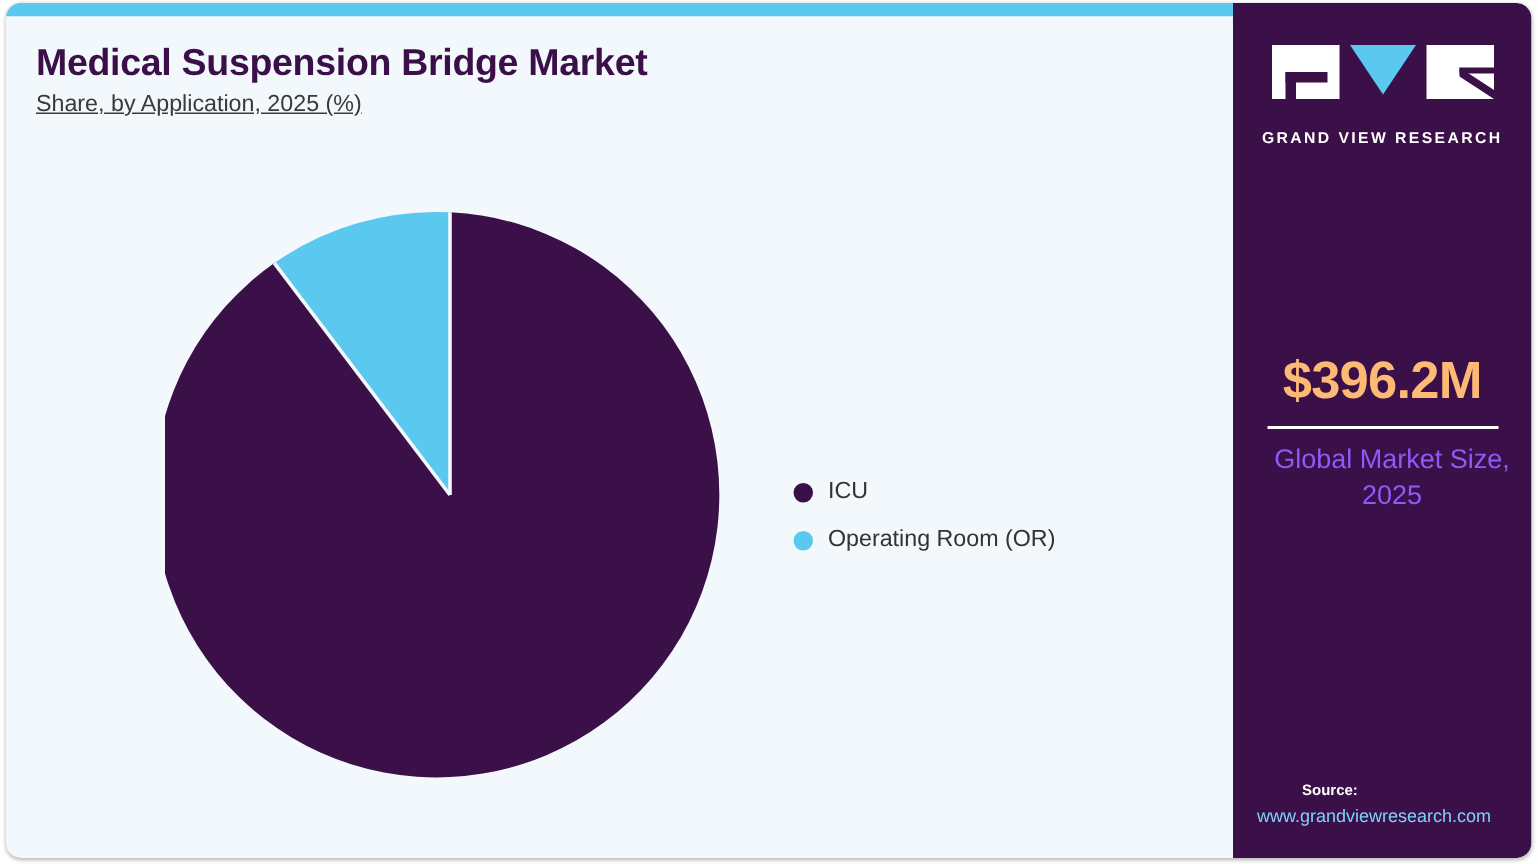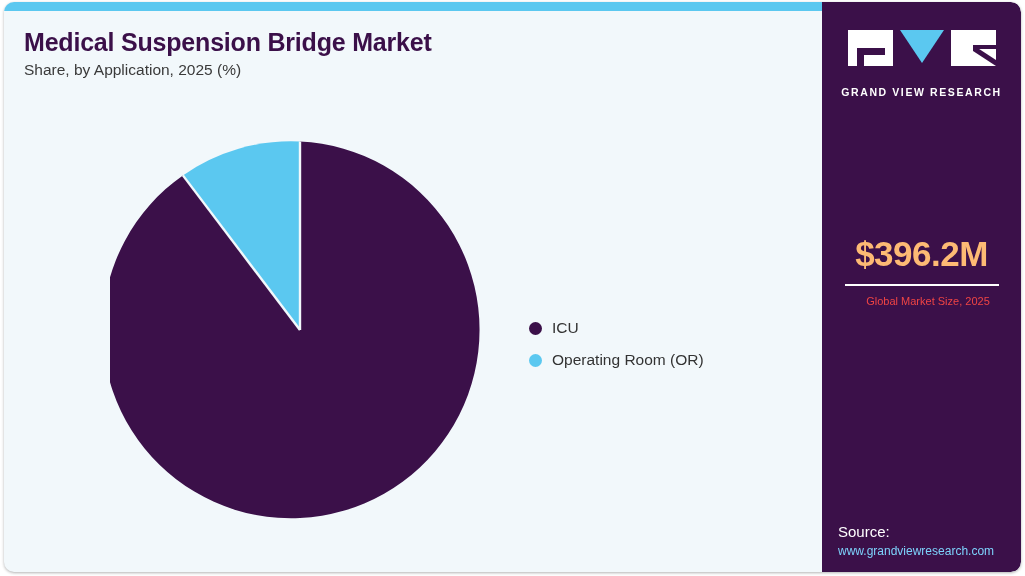--- a/index.html
+++ b/index.html
@@ -57,20 +57,21 @@
     white-space: nowrap;
   }
   .subtitle {
     position: absolute;
     left: 20px;
     top: 50px;
     font-size: 15.5px;
     font-weight: normal;
     color: #3a3a3a;
     white-space: nowrap;
+    text-decoration: underline;
   }
   
   .pie-wrap {
     position: absolute;
     left: 106px;
     top: 129px;
     width: 380px;
     height: 380px;
   }
   .pie-svg {
@@ -145,37 +146,38 @@
     letter-spacing: -0.5px;
     line-height: 1.05;
   }
   .market-divider {
     width: 154px;
     height: 2px;
     background: #ffffff;
     margin: 11px auto 8px auto;
   }
   .market-caption {
-    font-size: 11px;
-    color: #ef4444;
+    font-size: 18px;
+    color: #8b5cf6;
     line-height: 1.35;
     padding-left: 13px;
   }
   .source-block {
     position: absolute;
     left: 16px;
     top: 519px;
     width: 183px;
     text-align: left;
   }
   .source-label {
-    font-size: 15px;
-    font-weight: normal;
+    font-size: 10px;
+    font-weight: bold;
     color: #ffffff;
     line-height: 1.45;
+    margin-left: 30px;
   }
   .source-url {
     font-size: 12px;
     color: #7dd3fc;
     line-height: 1.45;
     white-space: nowrap;
   }
 </style>
 </head>
 <body>

